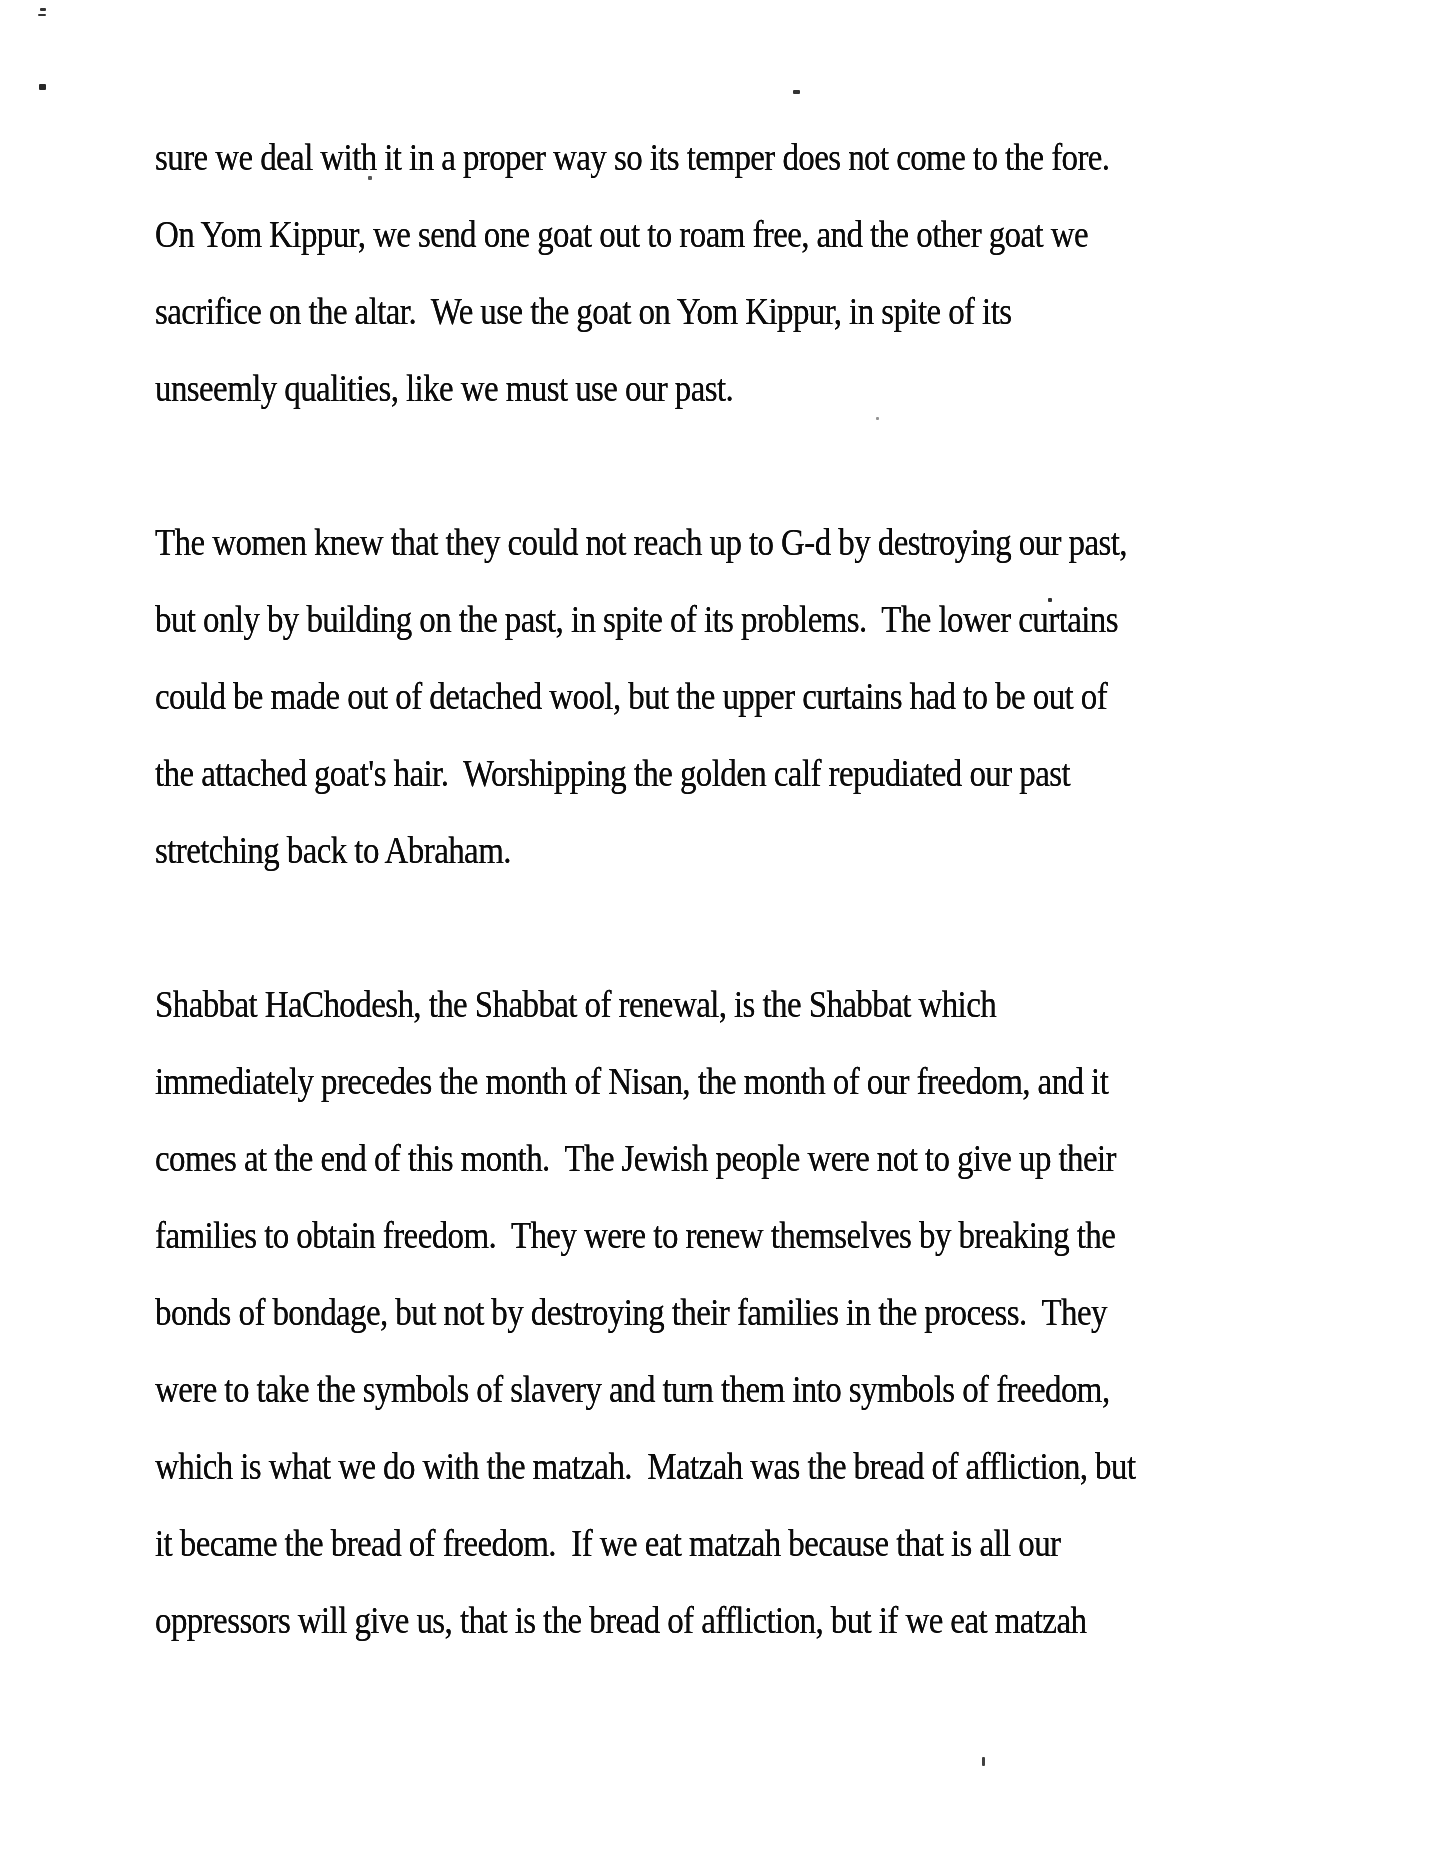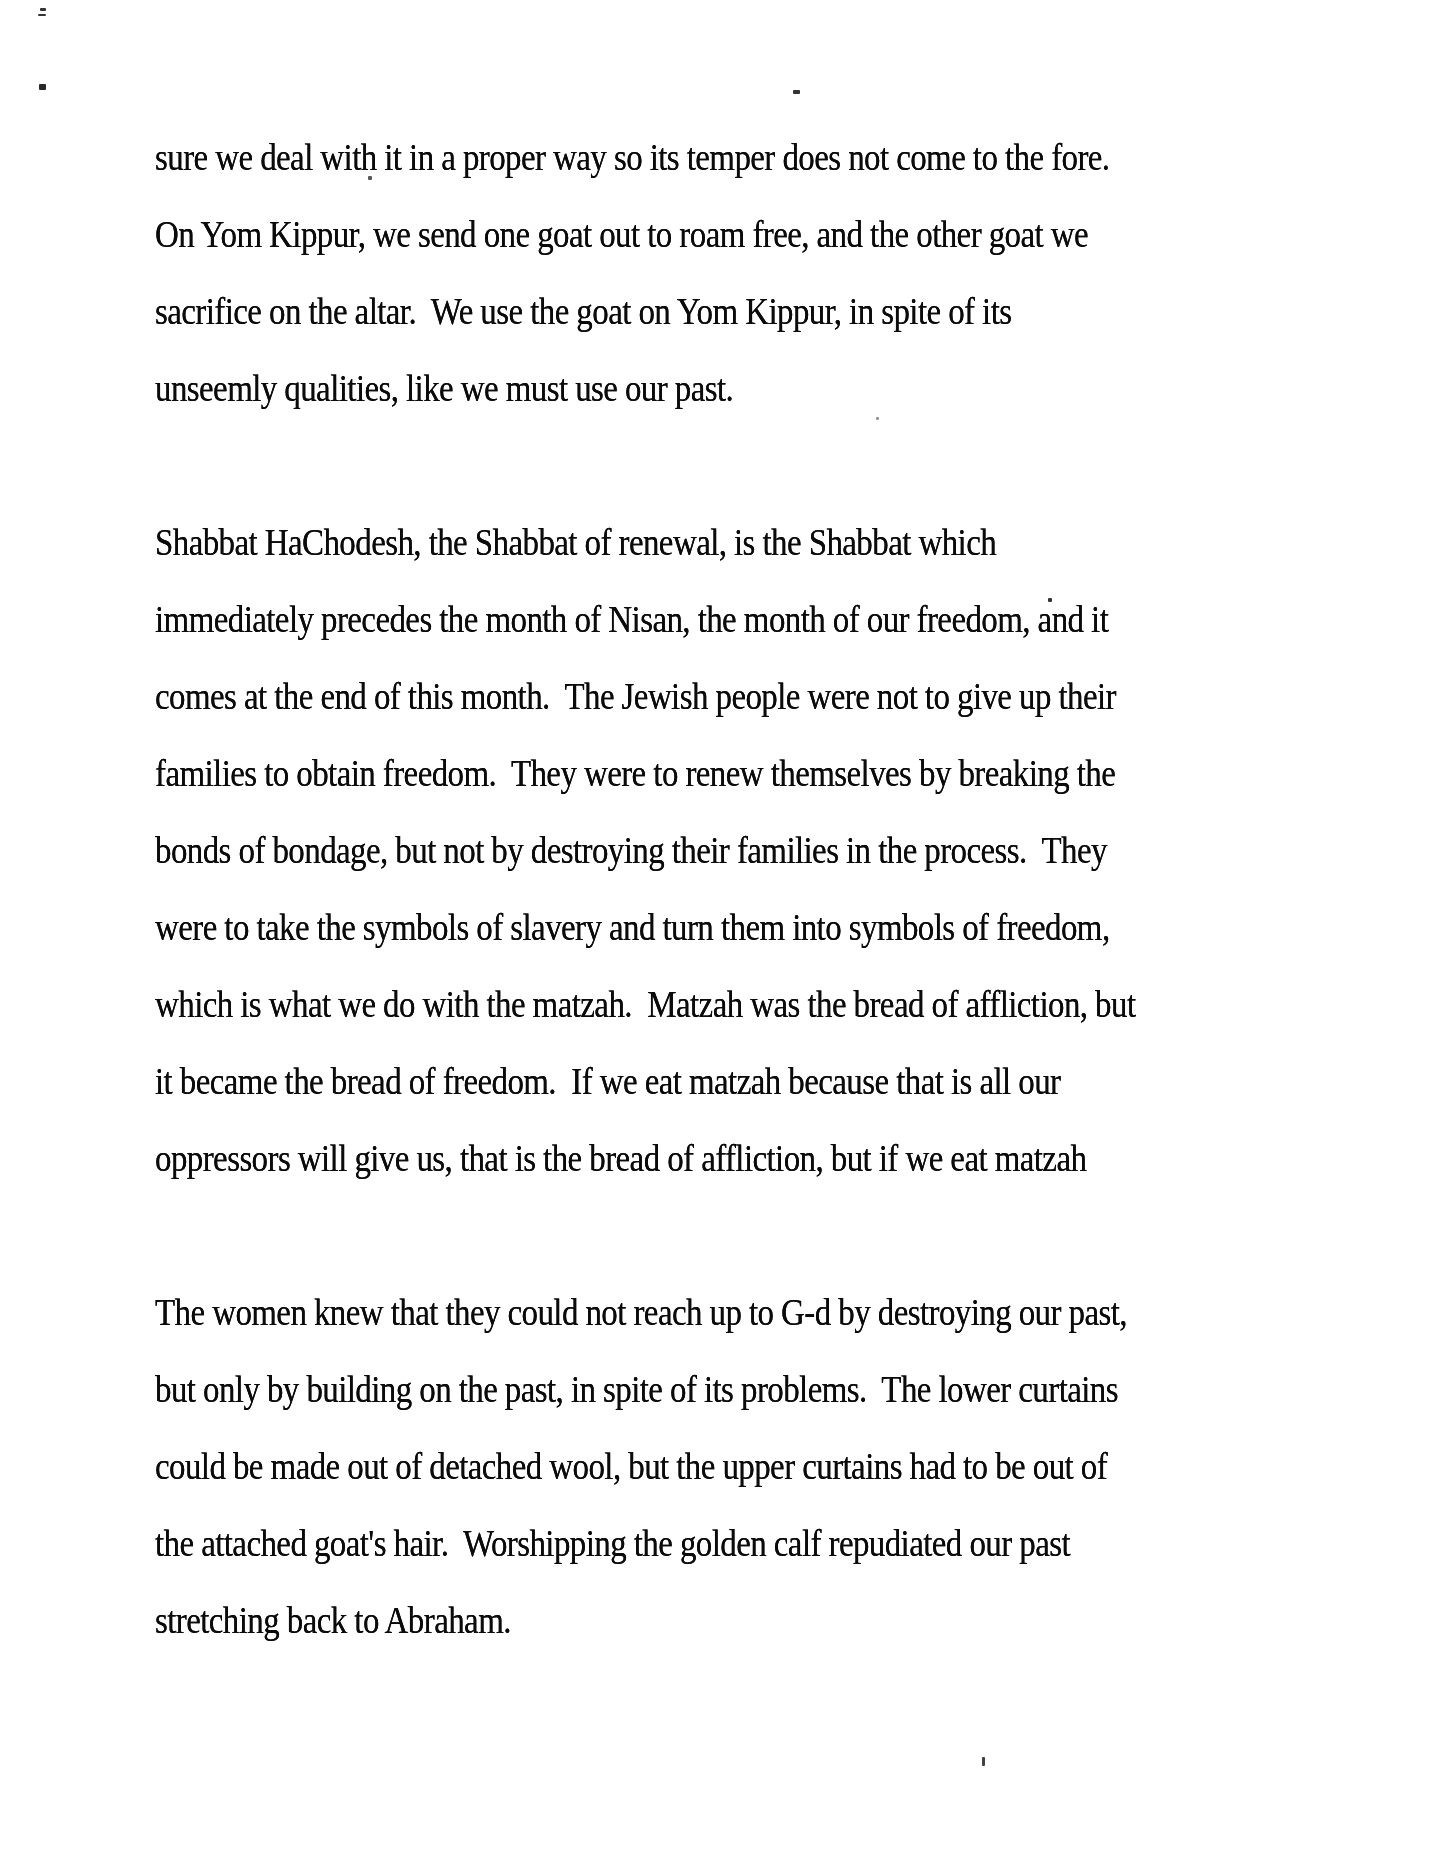--- a/index.html
+++ b/index.html
@@ -46,36 +46,36 @@
 
 <div class="page" style="background: rgb(255, 255, 255);">
   <div class="text-block" style="color: rgb(11, 11, 11);">
       <div class="paragraph">
         <div class="line">sure we deal with it in a proper way so its temper does not come to the fore.</div>
         <div class="line">On Yom Kippur, we send one goat out to roam free, and the other goat we</div>
         <div class="line">sacrifice on the altar.  We use the goat on Yom Kippur, in spite of its</div>
         <div class="line">unseemly qualities, like we must use our past.</div>
       </div>
       <div class="paragraph">
+        <div class="line">The women knew that they could not reach up to G-d by destroying our past,</div>
+        <div class="line">but only by building on the past, in spite of its problems.  The lower curtains</div>
+        <div class="line">could be made out of detached wool, but the upper curtains had to be out of</div>
+        <div class="line">the attached goat's hair.  Worshipping the golden calf repudiated our past</div>
+        <div class="line">stretching back to Abraham.</div>
+      </div>
+      <div class="paragraph">
         <div class="line">Shabbat HaChodesh, the Shabbat of renewal, is the Shabbat which</div>
         <div class="line">immediately precedes the month of Nisan, the month of our freedom, and it</div>
         <div class="line">comes at the end of this month.  The Jewish people were not to give up their</div>
         <div class="line">families to obtain freedom.  They were to renew themselves by breaking the</div>
         <div class="line">bonds of bondage, but not by destroying their families in the process.  They</div>
         <div class="line">were to take the symbols of slavery and turn them into symbols of freedom,</div>
         <div class="line">which is what we do with the matzah.  Matzah was the bread of affliction, but</div>
         <div class="line">it became the bread of freedom.  If we eat matzah because that is all our</div>
         <div class="line">oppressors will give us, that is the bread of affliction, but if we eat matzah</div>
-      </div>
-      <div class="paragraph">
-        <div class="line">The women knew that they could not reach up to G-d by destroying our past,</div>
-        <div class="line">but only by building on the past, in spite of its problems.  The lower curtains</div>
-        <div class="line">could be made out of detached wool, but the upper curtains had to be out of</div>
-        <div class="line">the attached goat's hair.  Worshipping the golden calf repudiated our past</div>
-        <div class="line">stretching back to Abraham.</div>
       </div>
     </div>
 <div class="speck" style="left: 40px; top: 8px; width: 6px; height: 3px; opacity: 0.85;"></div>
     <div class="speck" style="left: 38px; top: 14px; width: 8px; height: 2px; opacity: 0.85;"></div>
     <div class="speck" style="left: 39px; top: 84px; width: 7px; height: 6px; opacity: 0.9;"></div>
     <div class="speck" style="left: 793px; top: 90px; width: 7px; height: 4px; opacity: 0.85;"></div>
     <div class="speck" style="left: 368px; top: 176px; width: 4px; height: 4px; opacity: 0.7;"></div>
     <div class="speck" style="left: 876px; top: 417px; width: 3px; height: 3px; opacity: 0.45;"></div>
     <div class="speck" style="left: 1048px; top: 598px; width: 4px; height: 4px; opacity: 0.85;"></div>
     <div class="speck" style="left: 982px; top: 1757px; width: 3px; height: 9px; opacity: 0.8;"></div>

